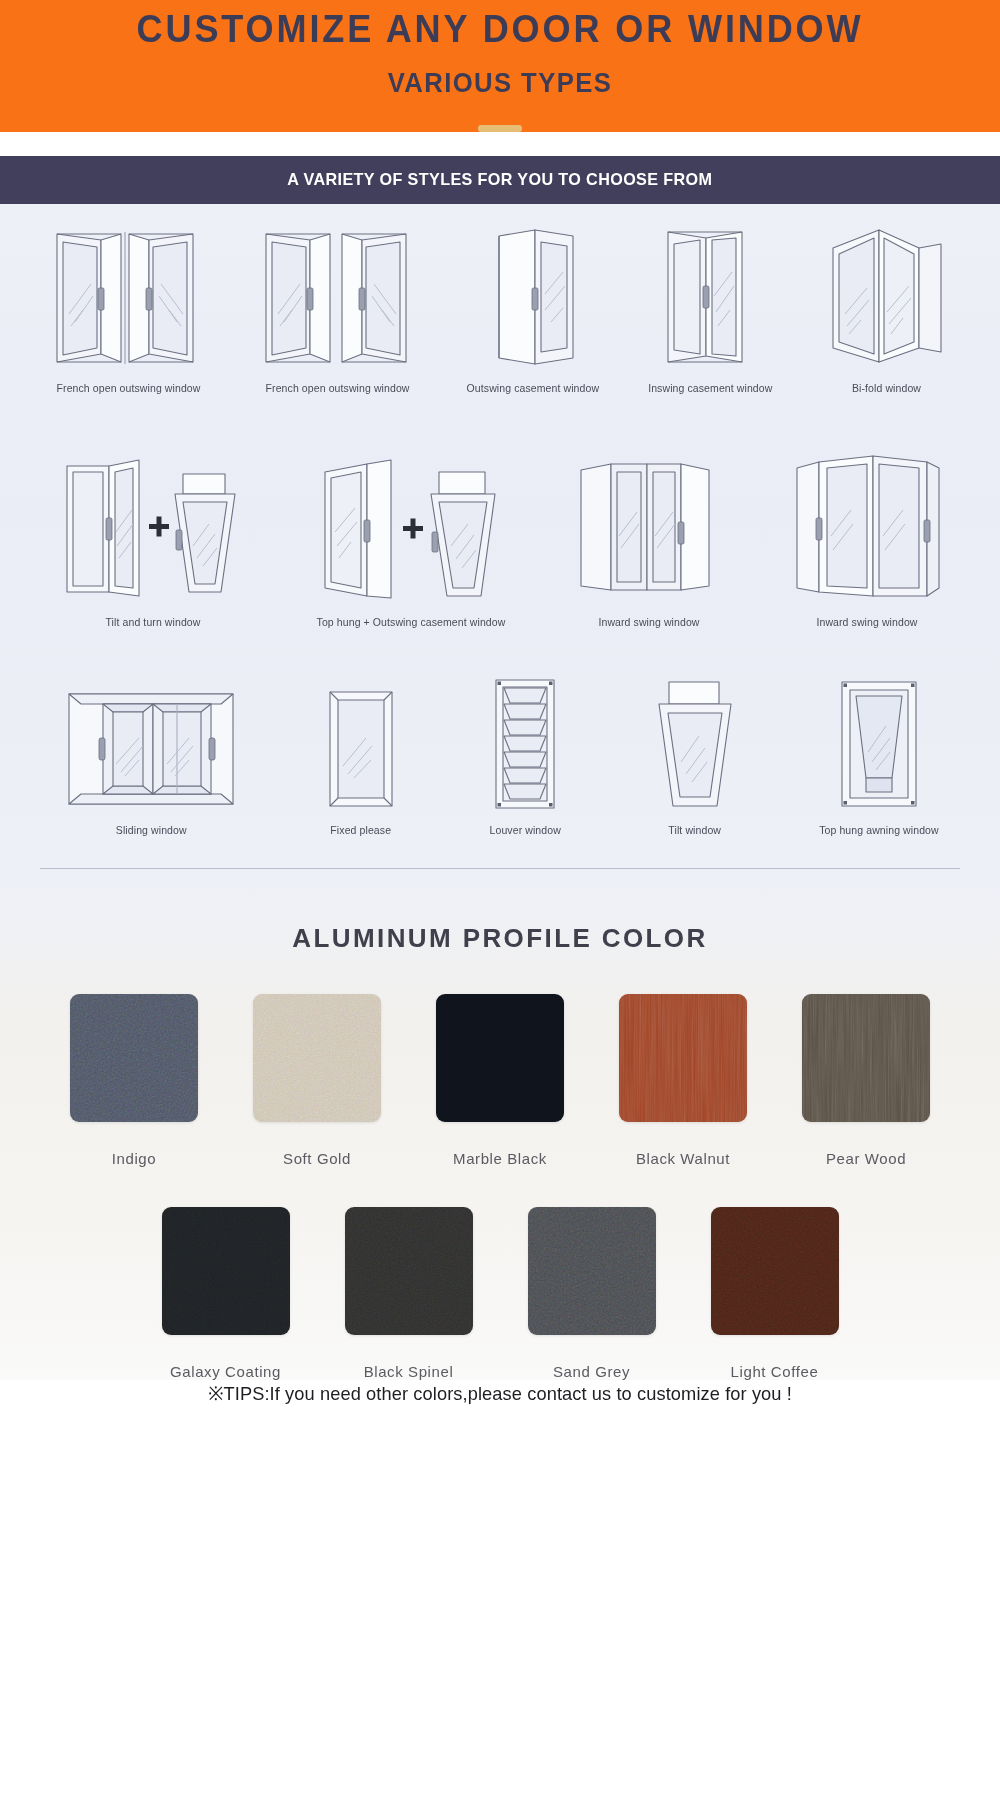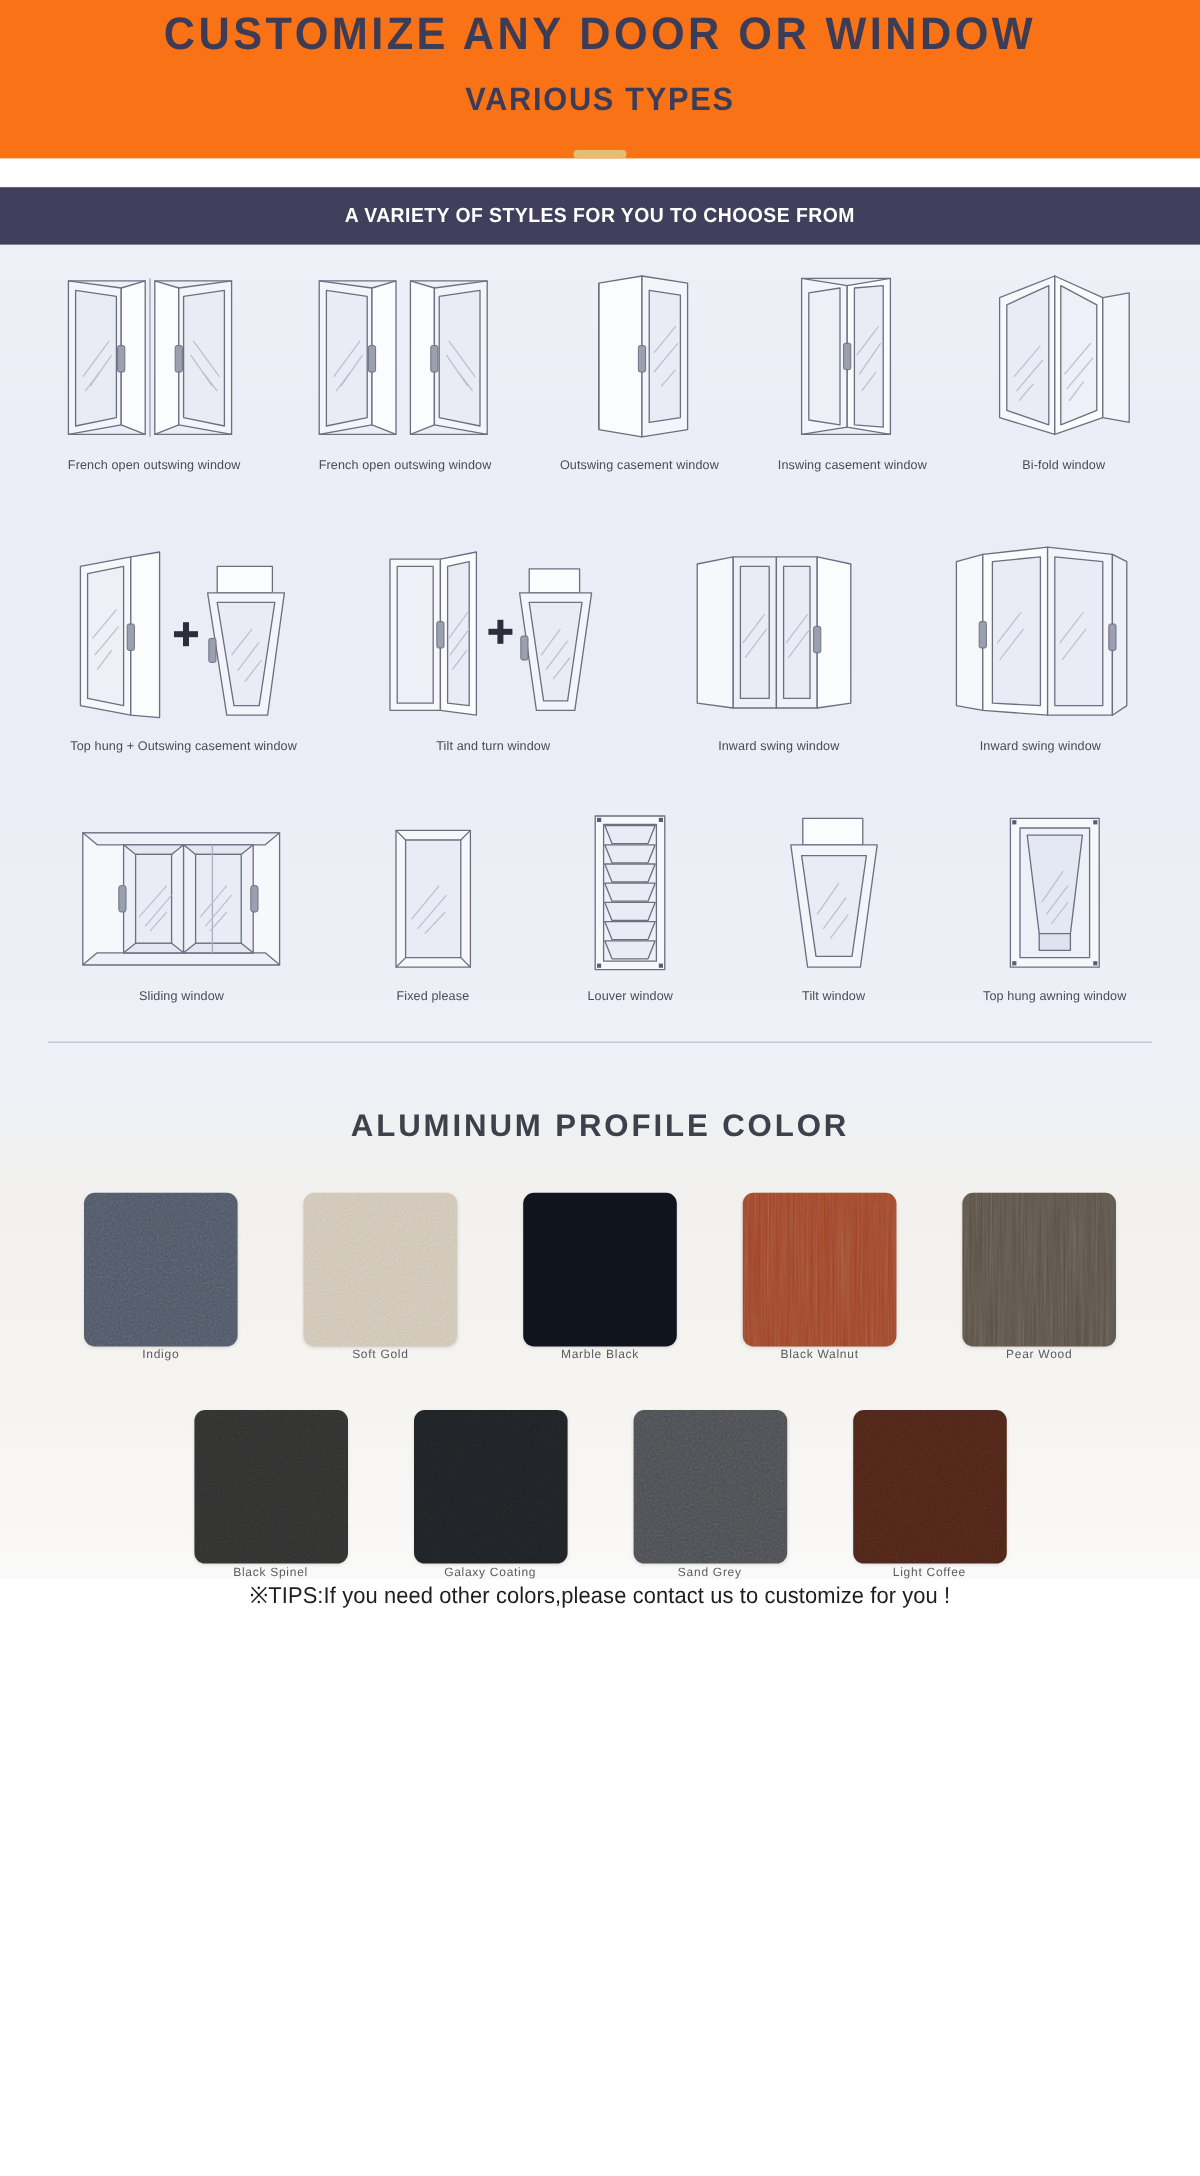--- a/index.html
+++ b/index.html
@@ -132,22 +132,22 @@
   .swatch .grain {
     position: absolute; inset: 0;
     opacity: 0.55;
     mix-blend-mode: overlay;
   }
   .swatch .wood {
     position: absolute; inset: 0;
     opacity: 0.5;
   }
   .color-label {
-    margin-top: 2px;
-    font-size: 10px;
+    margin-top: 28px;
+    font-size: 15px;
     color: #5a5a62;
     letter-spacing: 0.6px;
     white-space: nowrap;
   }
 
   .tips-wrap {
     padding-bottom: 26px;
     text-align: center;
     background: #ffffff;
   }
@@ -299,20 +299,55 @@
   </div>
 
   <div class="row-gap-1"></div>
 
   <div class="style-row">
 
     <div class="style-cell">
       <div class="style-art">
         <svg width="200" height="160" viewBox="0 0 200 160" fill="none" stroke="#6b6f80" stroke-width="1.1">
           <g stroke-linejoin="round">
+            <rect x="14" y="20" width="42" height="126" fill="#f7f8fc"></rect>
+            <rect x="20" y="26" width="30" height="114" fill="#eef0f7"></rect>
+            <path d="M56 20 L86 14 L86 150 L56 146 Z" fill="#fbfcfe"></path>
+            <path d="M62 26 L80 22 L80 142 L62 140 Z" fill="#e9ecf5"></path>
+          </g>
+          <g stroke="#b9bfcd" stroke-width="1">
+            <line x1="63" y1="86" x2="79" y2="64"></line>
+              <line x1="64" y1="100" x2="80" y2="78"></line>
+            <line x1="66" y1="112" x2="78" y2="96"></line>
+          </g>
+          <rect x="53" y="72" width="6" height="22" rx="1.5" fill="#9aa0b0" stroke="#6b6f80" stroke-width="0.8"></rect>
+          <g fill="#2c2f3a" stroke="none">
+            <rect x="96" y="78" width="20" height="5"></rect>
+              <rect x="103.5" y="70.5" width="5" height="20"></rect>
+          </g>
+          <g stroke-linejoin="round">
+            <path d="M130 28 L172 28 L172 48 L130 48 Z" fill="#fbfcfe"></path>
+            <path d="M122 48 L182 48 L168 146 L136 146 Z" fill="#f4f5fa"></path>
+            <path d="M130 56 L174 56 L162 138 L142 138 Z" fill="#e9ecf5"></path>
+          </g>
+          <g stroke="#b9bfcd" stroke-width="1">
+            <line x1="140" y1="100" x2="156" y2="78"></line>
+              <line x1="144" y1="112" x2="162" y2="88"></line>
+            <line x1="150" y1="120" x2="164" y2="102"></line>
+          </g>
+          <rect x="123" y="84" width="6" height="20" rx="1.5" fill="#9aa0b0" stroke="#6b6f80" stroke-width="0.8"></rect>
+        </svg>
+      </div>
+      <div class="style-label">Tilt and turn window</div>
+    </div>
+
+    <div class="style-cell">
+      <div class="style-art">
+        <svg width="200" height="160" viewBox="0 0 200 160" fill="none" stroke="#6b6f80" stroke-width="1.1">
+          <g stroke-linejoin="round">
             <path d="M14 26 L56 18 L56 150 L14 142 Z" fill="#f7f8fc"></path>
             <path d="M20 32 L50 26 L50 142 L20 136 Z" fill="#eef0f7"></path>
             <path d="M56 18 L80 14 L80 152 L56 150 Z" fill="#fbfcfe"></path>
           </g>
           <g stroke="#b9bfcd" stroke-width="1">
             <line x1="24" y1="86" x2="44" y2="62"></line>
               <line x1="26" y1="100" x2="46" y2="76"></line>
             <line x1="28" y1="112" x2="40" y2="96"></line>
           </g>
           <rect x="53" y="74" width="6" height="22" rx="1.5" fill="#9aa0b0" stroke="#6b6f80" stroke-width="0.8"></rect>
@@ -327,55 +362,20 @@
           </g>
           <g stroke="#b9bfcd" stroke-width="1">
             <line x1="140" y1="100" x2="157" y2="78"></line>
               <line x1="145" y1="113" x2="163" y2="89"></line>
             <line x1="151" y1="122" x2="165" y2="104"></line>
           </g>
           <rect x="121" y="86" width="6" height="20" rx="1.5" fill="#9aa0b0" stroke="#6b6f80" stroke-width="0.8"></rect>
         </svg>
       </div>
       <div class="style-label">Top hung + Outswing casement window</div>
-    </div>
-
-    <div class="style-cell">
-      <div class="style-art">
-        <svg width="200" height="160" viewBox="0 0 200 160" fill="none" stroke="#6b6f80" stroke-width="1.1">
-          <g stroke-linejoin="round">
-            <rect x="14" y="20" width="42" height="126" fill="#f7f8fc"></rect>
-            <rect x="20" y="26" width="30" height="114" fill="#eef0f7"></rect>
-            <path d="M56 20 L86 14 L86 150 L56 146 Z" fill="#fbfcfe"></path>
-            <path d="M62 26 L80 22 L80 142 L62 140 Z" fill="#e9ecf5"></path>
-          </g>
-          <g stroke="#b9bfcd" stroke-width="1">
-            <line x1="63" y1="86" x2="79" y2="64"></line>
-              <line x1="64" y1="100" x2="80" y2="78"></line>
-            <line x1="66" y1="112" x2="78" y2="96"></line>
-          </g>
-          <rect x="53" y="72" width="6" height="22" rx="1.5" fill="#9aa0b0" stroke="#6b6f80" stroke-width="0.8"></rect>
-          <g fill="#2c2f3a" stroke="none">
-            <rect x="96" y="78" width="20" height="5"></rect>
-              <rect x="103.5" y="70.5" width="5" height="20"></rect>
-          </g>
-          <g stroke-linejoin="round">
-            <path d="M130 28 L172 28 L172 48 L130 48 Z" fill="#fbfcfe"></path>
-            <path d="M122 48 L182 48 L168 146 L136 146 Z" fill="#f4f5fa"></path>
-            <path d="M130 56 L174 56 L162 138 L142 138 Z" fill="#e9ecf5"></path>
-          </g>
-          <g stroke="#b9bfcd" stroke-width="1">
-            <line x1="140" y1="100" x2="156" y2="78"></line>
-              <line x1="144" y1="112" x2="162" y2="88"></line>
-            <line x1="150" y1="120" x2="164" y2="102"></line>
-          </g>
-          <rect x="123" y="84" width="6" height="20" rx="1.5" fill="#9aa0b0" stroke="#6b6f80" stroke-width="0.8"></rect>
-        </svg>
-      </div>
-      <div class="style-label">Tilt and turn window</div>
     </div>
 
     <div class="style-cell">
       <div class="style-art">
         <svg width="160" height="160" viewBox="0 0 160 160" fill="none" stroke="#6b6f80" stroke-width="1.1">
           <g stroke-linejoin="round">
             <path d="M12 24 L42 18 L42 144 L12 140 Z" fill="#f7f8fc"></path>
             <path d="M42 18 L78 18 L78 144 L42 144 Z" fill="#eef0f7"></path>
             <path d="M78 18 L112 18 L112 144 L78 144 Z" fill="#f0f2f8"></path>
             <path d="M112 18 L140 24 L140 140 L112 144 Z" fill="#fbfcfe"></path>
@@ -600,42 +600,42 @@
             </filter>
             <rect width="100" height="100" filter="url(#w2)" opacity="0.5"></rect>
           </svg>
       </div>
       <div class="color-label">Pear Wood</div>
     </div>
   </div>
 
   <div class="color-row">
     <div class="color-cell">
+      <div class="swatch" style="background:#1e2124">
+        <svg class="grain" viewBox="0 0 100 100" preserveAspectRatio="none">
+            <filter id="g4">
+              <feTurbulence type="fractalNoise" baseFrequency="1.1" numOctaves="5"></feTurbulence>
+            </filter>
+            <rect width="100" height="100" filter="url(#g4)"></rect>
+          </svg>
+      </div>
+      <div class="color-label">Galaxy Coating</div>
+    </div>
+    <div class="color-cell">
       <div class="swatch" style="background:#2f2f2e">
         <svg class="grain" viewBox="0 0 100 100" preserveAspectRatio="none">
             <filter id="g3">
               <feTurbulence type="fractalNoise" baseFrequency="0.85" numOctaves="5"></feTurbulence>
             </filter>
             <rect width="100" height="100" filter="url(#g3)"></rect>
           </svg>
       </div>
       <div class="color-label">Black Spinel</div>
     </div>
     <div class="color-cell">
-      <div class="swatch" style="background:#1e2124">
-        <svg class="grain" viewBox="0 0 100 100" preserveAspectRatio="none">
-            <filter id="g4">
-              <feTurbulence type="fractalNoise" baseFrequency="1.1" numOctaves="5"></feTurbulence>
-            </filter>
-            <rect width="100" height="100" filter="url(#g4)"></rect>
-          </svg>
-      </div>
-      <div class="color-label">Galaxy Coating</div>
-    </div>
-    <div class="color-cell">
       <div class="swatch" style="background:#4a4c50">
         <svg class="grain" viewBox="0 0 100 100" preserveAspectRatio="none">
             <filter id="g5">
               <feTurbulence type="fractalNoise" baseFrequency="0.7" numOctaves="4"></feTurbulence>
             </filter>
             <rect width="100" height="100" filter="url(#g5)"></rect>
           </svg>
       </div>
       <div class="color-label">Sand Grey</div>
     </div>

